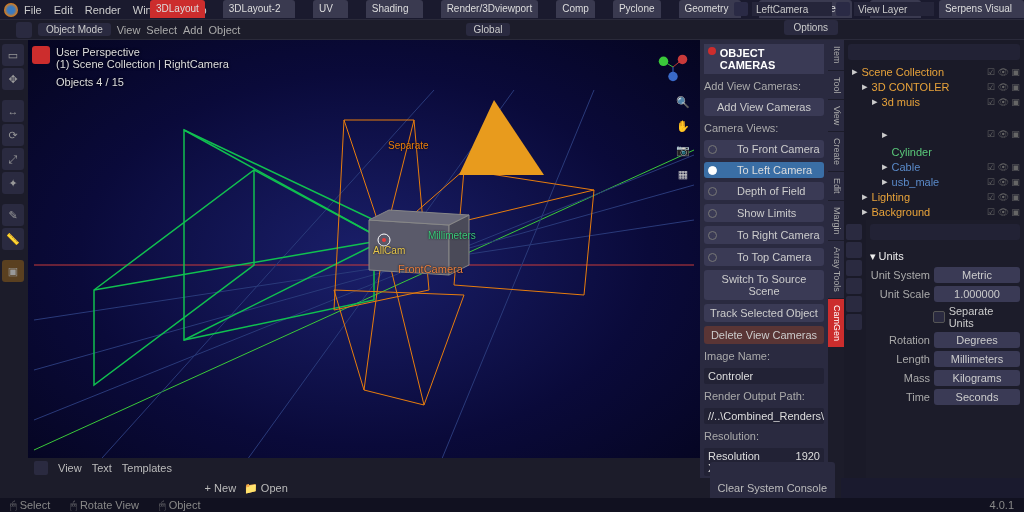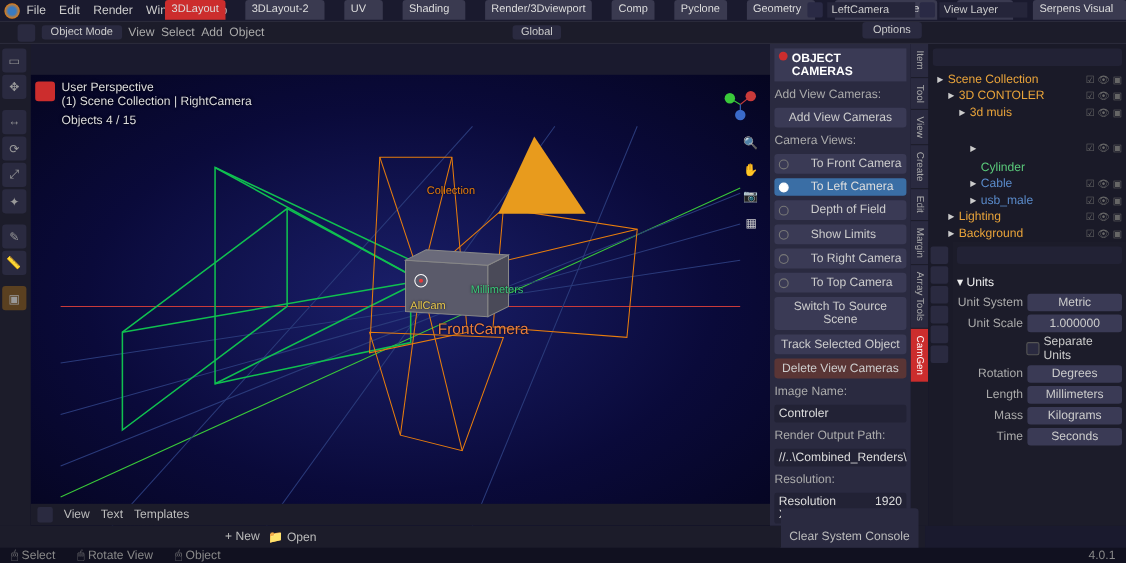--- a/index.html
+++ b/index.html
@@ -13,21 +13,21 @@
 .tabs-right { position: absolute; right: 90px; top: 0; height: 18px; display: flex; align-items:center; gap:4px; color:#ccc; font-size:10px;}
 .tabs-right .ic { width:14px; height:14px; background:#2a2a45; border-radius:2px;}
 .tabs-right input { width:80px; height:14px; background:#25253a; border:none; color:#ccc; padding:0 4px; font-size:10px;}
 .headerbar { position: absolute; top: 20px; left: 0; right: 0; height: 20px; background: #1c1c2a; display: flex; align-items: center; padding: 0 16px; gap: 6px; border-bottom: 1px solid #2a2a3a; }
 .headerbar .seg { background: #2a2a40; padding: 1px 8px; border-radius: 3px; color: #ccc; font-size: 10px; }
 .headerbar .ic { width: 16px; height: 16px; background: #2a2a40; border-radius: 3px; }
 .content { position: absolute; top: 40px; left: 0; right: 0; bottom: 34px; display: flex; }
 .lefttools { width: 28px; background: #1c1c2a; display: flex; flex-direction: column; gap: 2px; padding: 4px 2px; }
 .lefttools .tool { width: 22px; height: 22px; background: #2a2a40; border-radius: 3px; display:flex;align-items:center;justify-content:center;color:#999;font-size:11px;}
 .lefttools .tool.sp { margin-top: 8px; }
-.viewport { flex: 1; position: relative; background: radial-gradient(ellipse at center, #1a1f6a 0%, #0a0a3a 60%, #050520 100%); overflow: hidden; margin-top: 28px; }
+.viewport { flex: 1; position: relative; background: radial-gradient(ellipse at center, #1a1f6a 0%, #0a0a3a 60%, #050520 100%); overflow: hidden; }
 .vp-info { position: absolute; top: 6px; left: 28px; color: #ddd; font-size: 10px; text-shadow: 0 0 3px #000; z-index:3;}
 .vp-info .red { width:18px;height:18px;background:#cc2d2d;border-radius:3px;position:absolute;left:-24px;top:0;}
 .vp-gizmo { position: absolute; top: 8px; right: 8px; width: 38px; height: 38px; }
 .vp-side-ic { position: absolute; right: 8px; top: 56px; display: flex; flex-direction: column; gap: 6px; }
 .vp-side-ic .ic { width: 18px; height: 18px; color:#ccc; text-align:center;}
 svg.scene { position: absolute; inset: 0; width: 100%; height: 100%; }
 .camlabel { position: absolute; color: #e87d0d; font-size: 10px; text-shadow: 0 0 2px #000; pointer-events:none;}
 .vp-bottom { position: absolute; bottom: 0; left: 0; right: 0; height: 20px; background: #1c1c2a; display: flex; align-items: center; padding: 0 6px; gap: 10px; color: #bbb; font-size:10px;}
 .vp-bottom .ic { width:14px;height:14px;background:#2a2a40;border-radius:2px;}
 .panel-cam { width: 128px; background: #2a2a40; display: flex; flex-direction: column; padding: 4px; gap: 4px; font-size: 10px; color: #ddd;}
@@ -179,24 +179,24 @@
         <polygon points="415,185 435,175 435,225 415,235" fill="#4a4a58"></polygon>
         <polygon points="335,180 355,170 435,175 415,185" fill="#6a6a7a"></polygon>
       </g>
 
       <polygon points="460,60 510,135 425,135" fill="#e89b1d"></polygon>
 
       <circle cx="350" cy="200" r="6" stroke="#fff" fill="none"></circle>
         <circle cx="350" cy="200" r="2" fill="#e83a3a"></circle>
     </svg>
 
-    <div class="camlabel" style="top:100px;left:360px">Collection</div>
+    <div class="camlabel" style="top:100px;left:360px">Separate</div>
     <div class="camlabel" style="top:190px;left:400px;color:#3ac97a">Millimeters</div>
     <div class="camlabel" style="top:205px;left:345px;color:#e8c84d">AllCam</div>
-    <div class="camlabel" style="top:223px;left:370px;color:#e87d3d;font-size:14px">FrontCamera</div>
+    <div class="camlabel" style="top:223px;left:370px;color:#e87d3d;font-size:11px">FrontCamera</div>
 
     <svg class="vp-gizmo" viewBox="0 0 40 40">
       <circle cx="30" cy="12" r="5" fill="#c93a3a"></circle>
         <circle cx="10" cy="14" r="5" fill="#3ac93a"></circle>
         <circle cx="20" cy="30" r="5" fill="#3a6ac9"></circle>
       <line x1="20" y1="20" x2="30" y2="12" stroke="#c93a3a"></line>
         <line x1="20" y1="20" x2="10" y2="14" stroke="#3ac93a"></line>
         <line x1="20" y1="20" x2="20" y2="30" stroke="#3a6ac9"></line>
     </svg>
     <div class="vp-side-ic">

